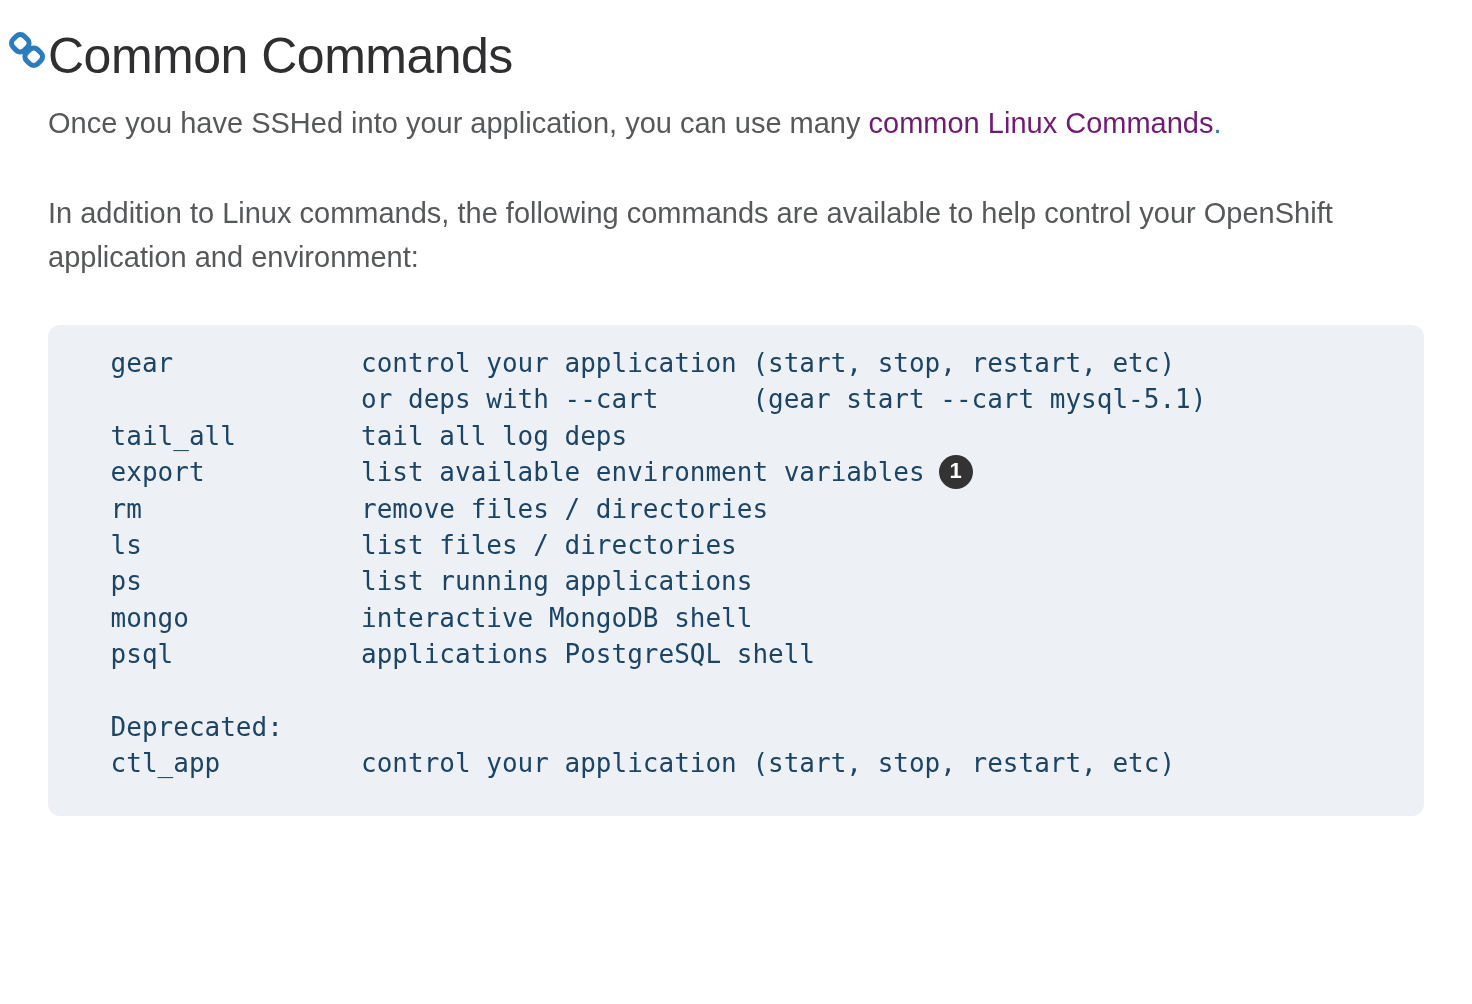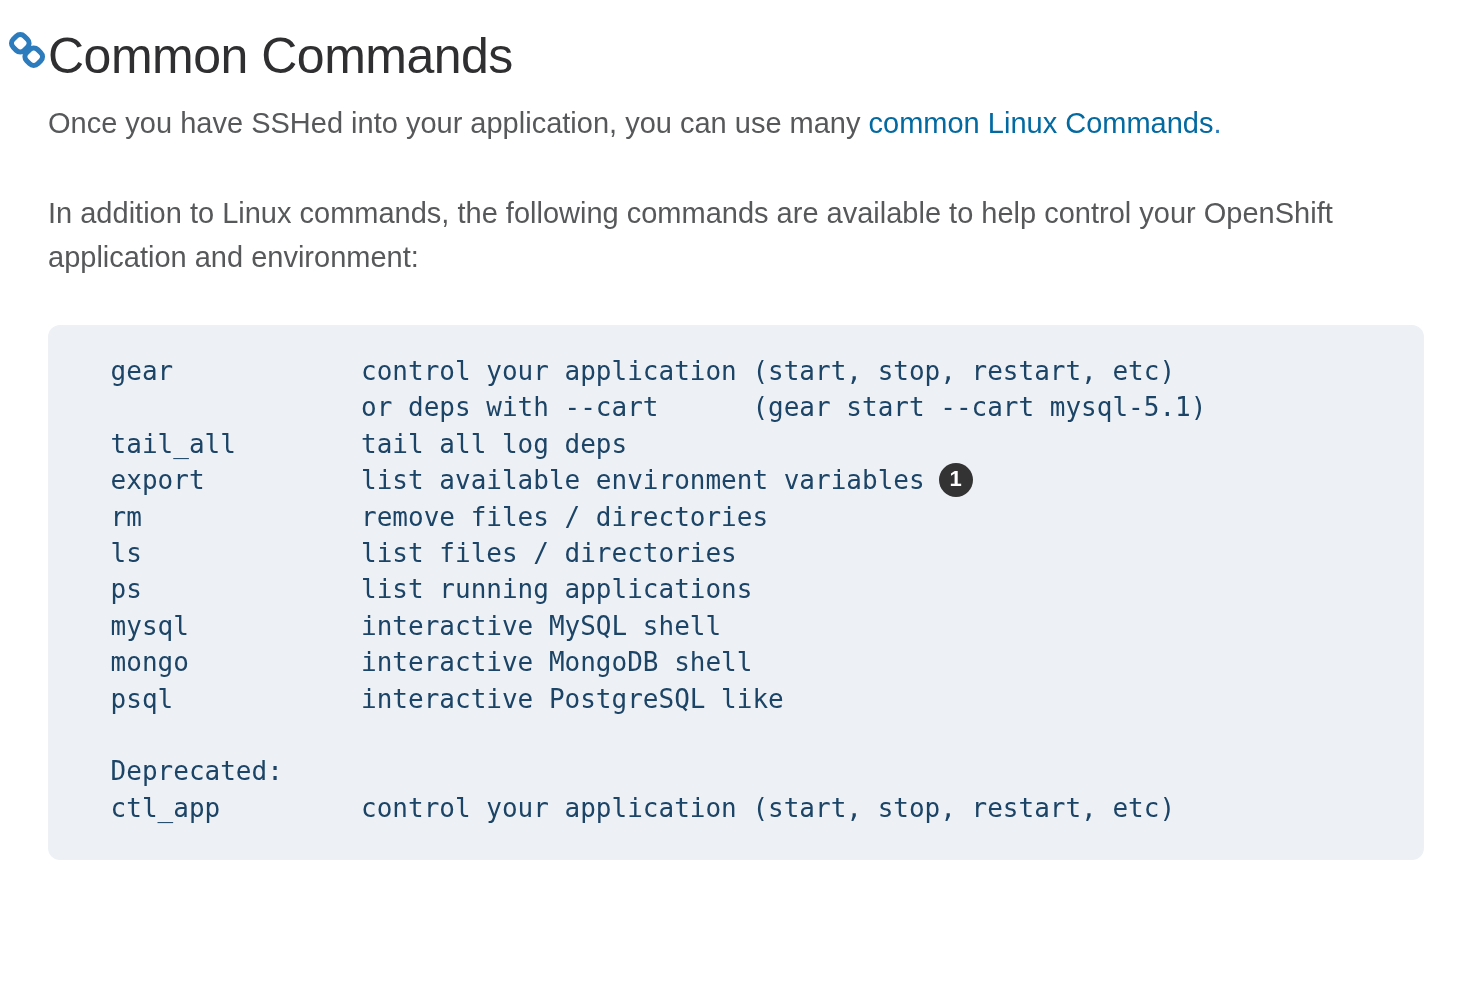--- a/index.html
+++ b/index.html
@@ -37,30 +37,30 @@
   }
   p.body-text {
     font-size: 29px;
     line-height: 44px;
     font-weight: 400;
     color: #56585a;
     margin-bottom: 46px;
     max-width: 1376px;
   }
   a.text-link {
-    color: #0369a1;
+    color: #701a75;
     text-decoration: none;
     cursor: pointer;
   }
   .accent-text { color: #2b7bbd; }
   .code-block {
     margin-top: 46px;
     background: #edf1f5;
     border-radius: 12px;
-    padding: 28px 0 34px 0;
+    padding: 20px 0 34px 0;
     overflow: hidden;
   }
   .code-line {
     font-family: "DejaVu Sans Mono", monospace;
     font-size: 26px;
     line-height: 36.4px;
     height: 36.4px;
     white-space: pre;
     color: #1c4466;
   }
@@ -106,21 +106,20 @@
   <p class="body-text">In addition to Linux commands, the following commands are available to help control your OpenShift application and environment:</p>
 
   <div class="code-block">
     <div class="code-line">    gear            control your application (start, stop, restart, etc)</div>
     <div class="code-line">                    or deps with --cart      (gear start --cart mysql-5.1)</div>
     <div class="code-line">    tail_all        tail all log deps</div>
     <div class="code-line"><span>    export          list available environment variables</span><span class="callout">1</span></div>
     <div class="code-line">    rm              remove files / directories</div>
     <div class="code-line">    ls              list files / directories</div>
     <div class="code-line">    ps              list running applications</div>
-    <div class="code-line">    mysql           interactive MySQL shell</div>
     <div class="code-line">    mongo           interactive MongoDB shell</div>
-    <div class="code-line">    psql            interactive PostgreSQL like</div>
+    <div class="code-line">    psql            applications PostgreSQL shell</div>
     <div class="code-line"></div>
     <div class="code-line">    Deprecated:</div>
     <div class="code-line">    ctl_app         control your application (start, stop, restart, etc)</div>
   </div>
 
 </div>
 
 </body></html>

